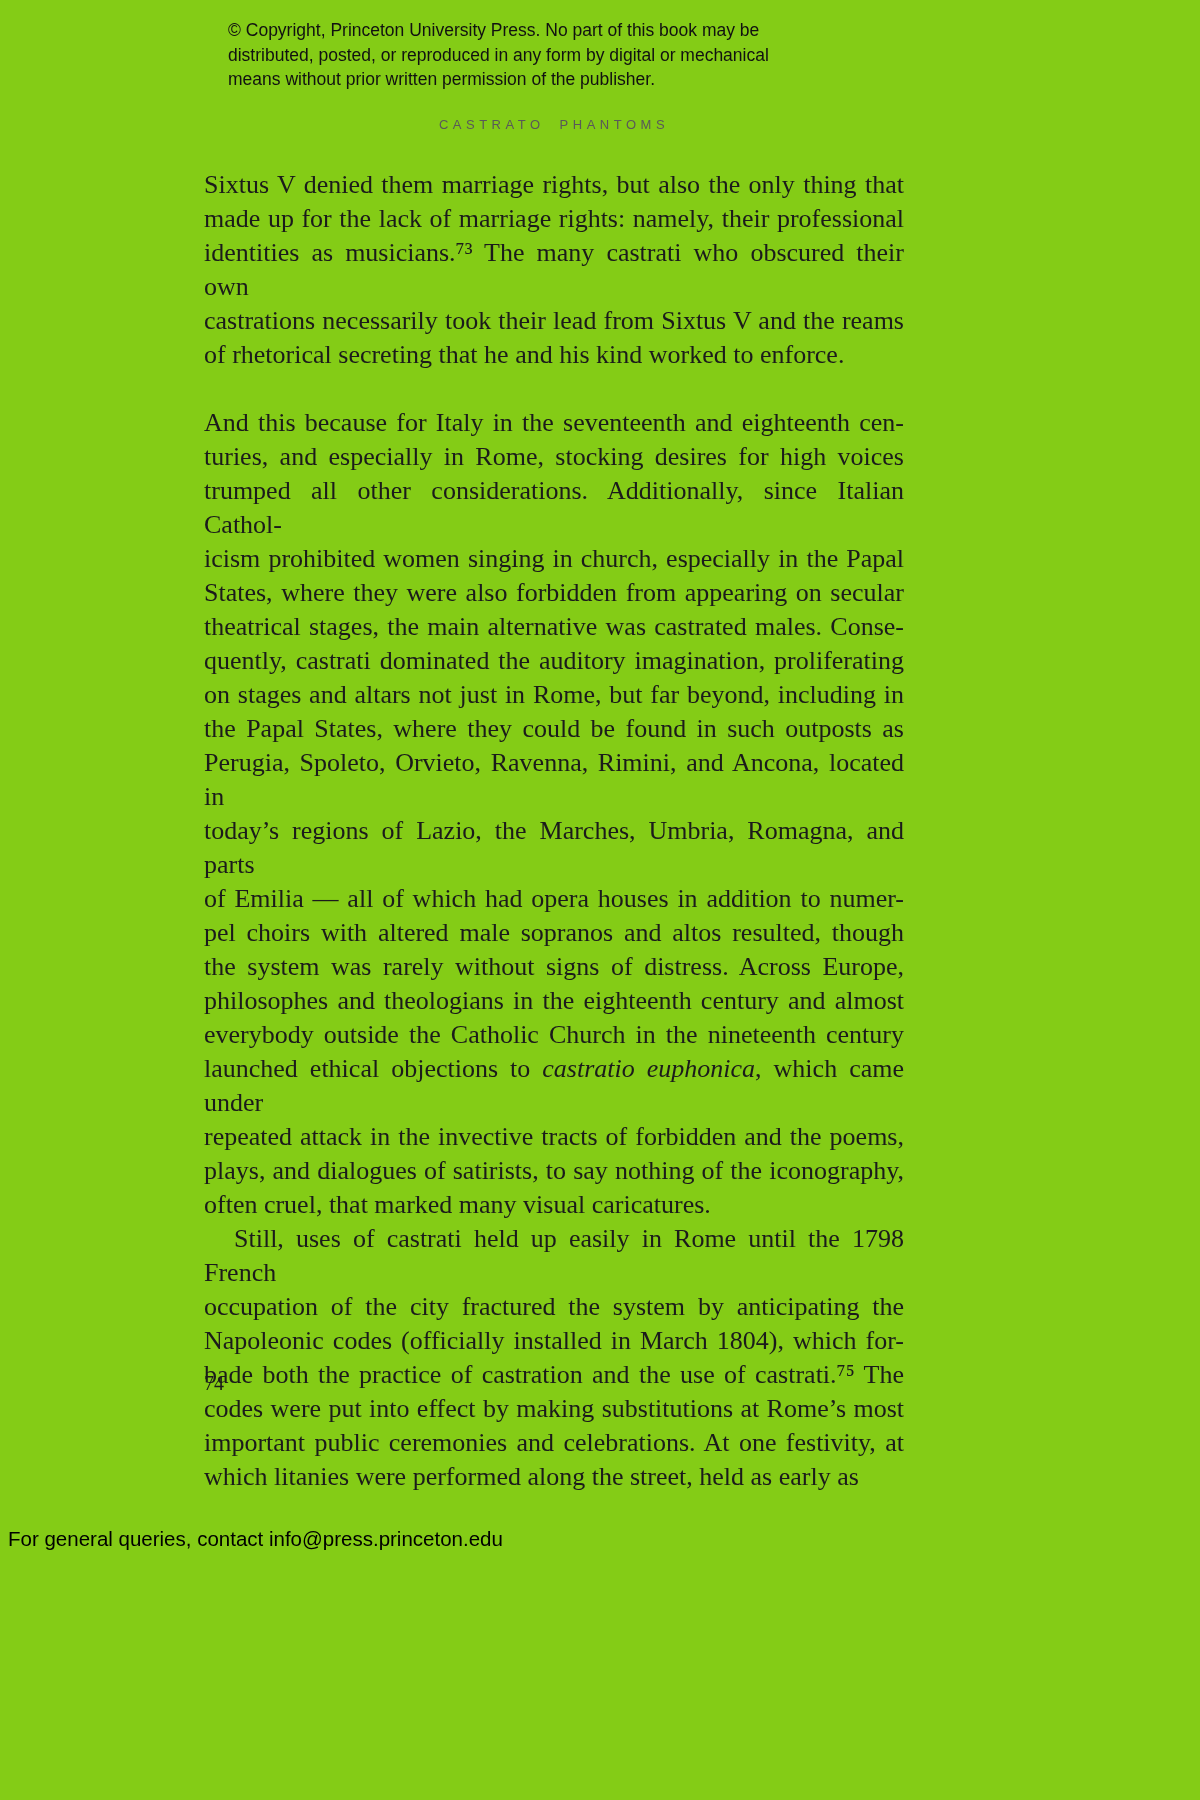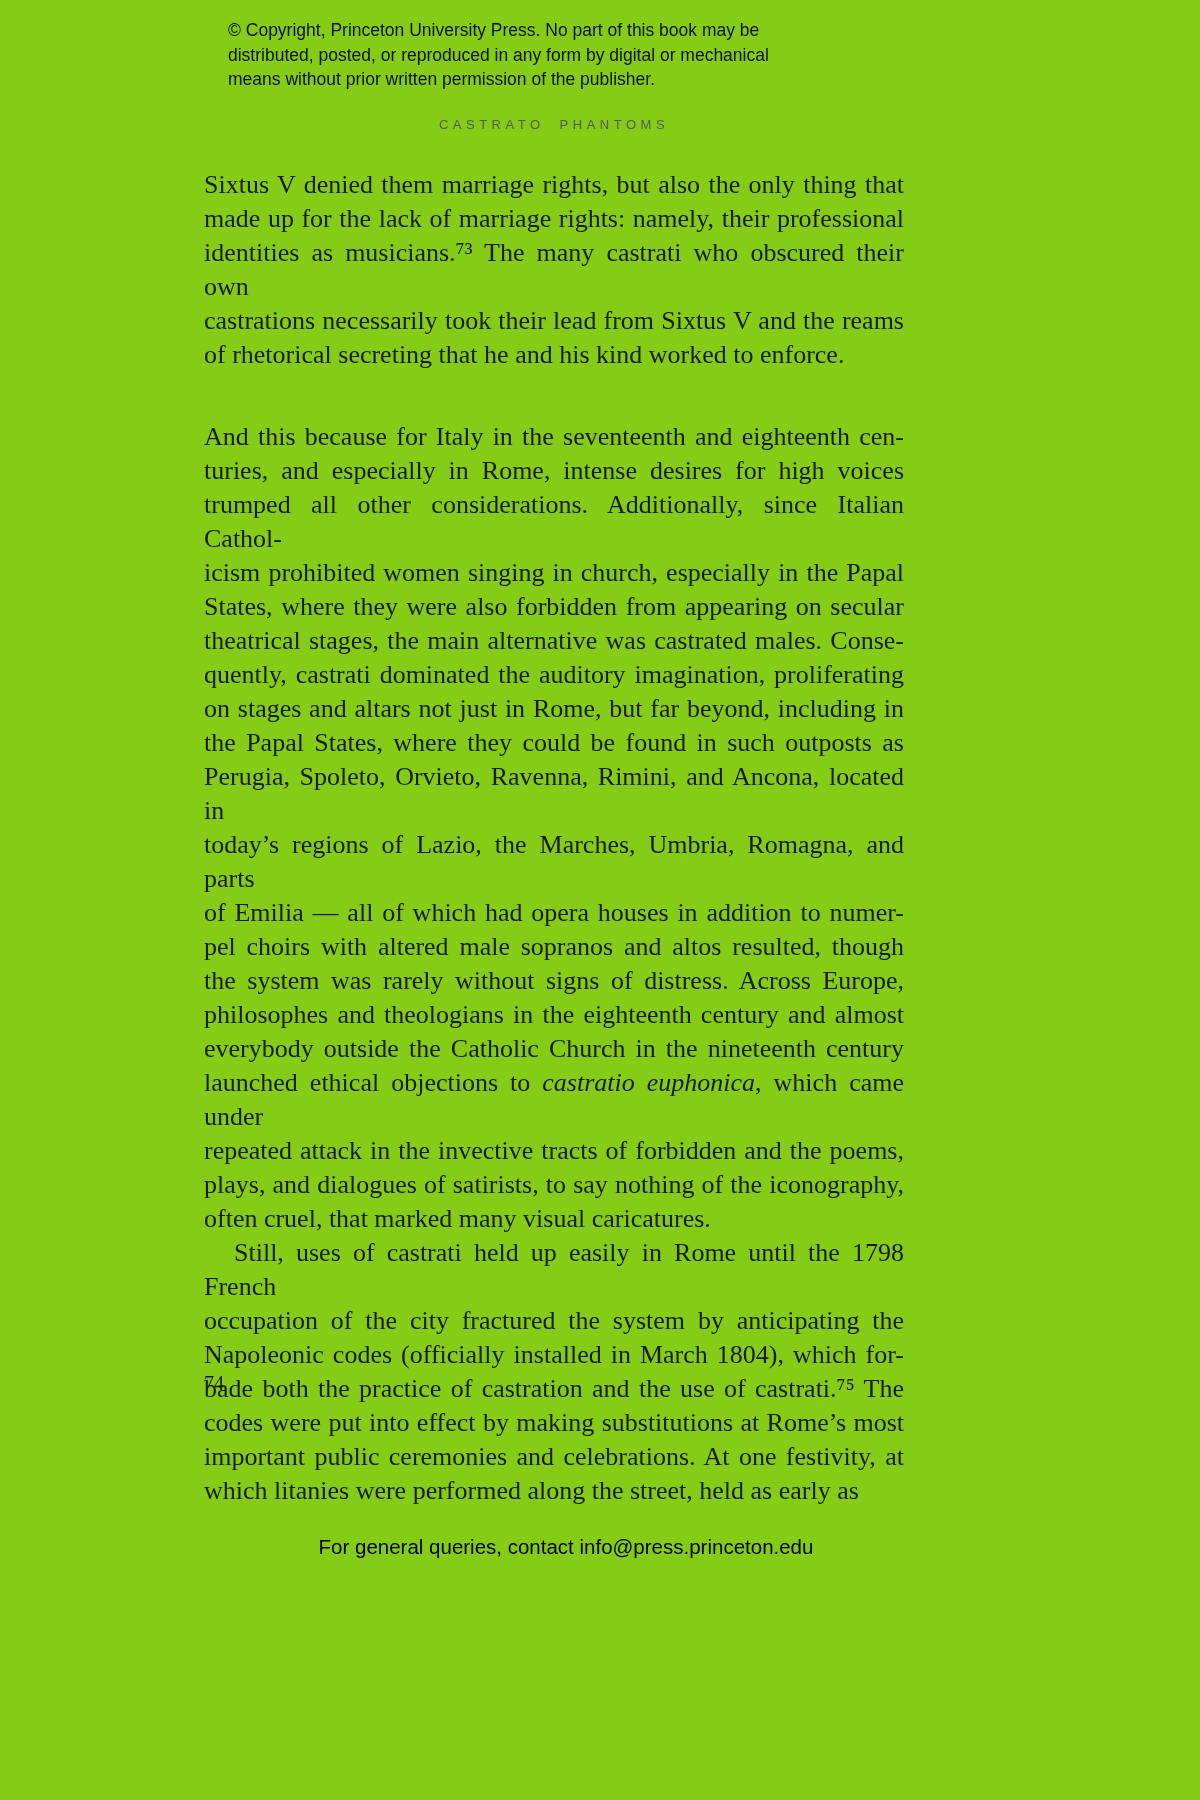--- a/index.html
+++ b/index.html
@@ -42,48 +42,46 @@
   .body-text {
     position: absolute;
     left: 204px;
     top: 168px;
     width: 700px;
     font-size: 26px;
     line-height: 34px;
     color: #1b1b1b;
   }
   .para { margin: 0; }
-  .para.spaced { margin-top: 48px; }
+  .para.spaced { margin-top: 34px; }
   .para.indent .line:first-child { text-indent: 30px; }
   .line {
     text-align: justify;
     text-align-last: justify;
     white-space: normal;
   }
   .line.last {
     text-align-last: left;
   }
   .page-number {
     position: absolute;
     left: 204px;
     top: 1372px;
     width: 700px;
     font-size: 20px;
     color: #1b1b1b;
   }
   .footer-text {
     position: absolute;
-    left: 16px;
+    left: 8px;
     top: 1527px;
     width: 1100px;
-    text-align: center;
     font-family: "Liberation Sans", sans-serif;
     font-size: 20.5px;
     color: #000000;
-    margin-top: 8px;
   }
 </style>
 </head>
 <body>
 
 <div class="book-page">
 
   <div class="copyright-notice">
       <div class="copyright-line">© Copyright, Princeton University Press. No part of this book may be</div>
       <div class="copyright-line">distributed, posted, or reproduced in any form by digital or mechanical</div>
@@ -95,21 +93,21 @@
   <div class="body-text">
       <div class="para">
         <div class="line">Sixtus V denied them marriage rights, but also the only thing that</div>
         <div class="line">made up for the lack of marriage rights: namely, their professional</div>
         <div class="line">identities as musicians.⁷³ The many castrati who obscured their own</div>
         <div class="line">castrations necessarily took their lead from Sixtus V and the reams</div>
         <div class="line last">of rhetorical secreting that he and his kind worked to enforce.</div>
       </div>
       <div class="para spaced">
         <div class="line">And this because for Italy in the seventeenth and eighteenth cen-</div>
-        <div class="line">turies, and especially in Rome, intense desires for high voices</div>
+        <div class="line">turies, and especially in Rome, stocking desires for high voices</div>
         <div class="line">trumped all other considerations. Additionally, since Italian Cathol-</div>
         <div class="line">icism prohibited women singing in church, especially in the Papal</div>
         <div class="line">States, where they were also forbidden from appearing on secular</div>
         <div class="line">theatrical stages, the main alternative was castrated males. Conse-</div>
         <div class="line">quently, castrati dominated the auditory imagination, proliferating</div>
         <div class="line">on stages and altars not just in Rome, but far beyond, including in</div>
         <div class="line">the Papal States, where they could be found in such outposts as</div>
         <div class="line">Perugia, Spoleto, Orvieto, Ravenna, Rimini, and Ancona, located in</div>
         <div class="line">today’s regions of Lazio, the Marches, Umbria, Romagna, and parts</div>
         <div class="line">of Emilia — all of which had opera houses in addition to numer-</div>

